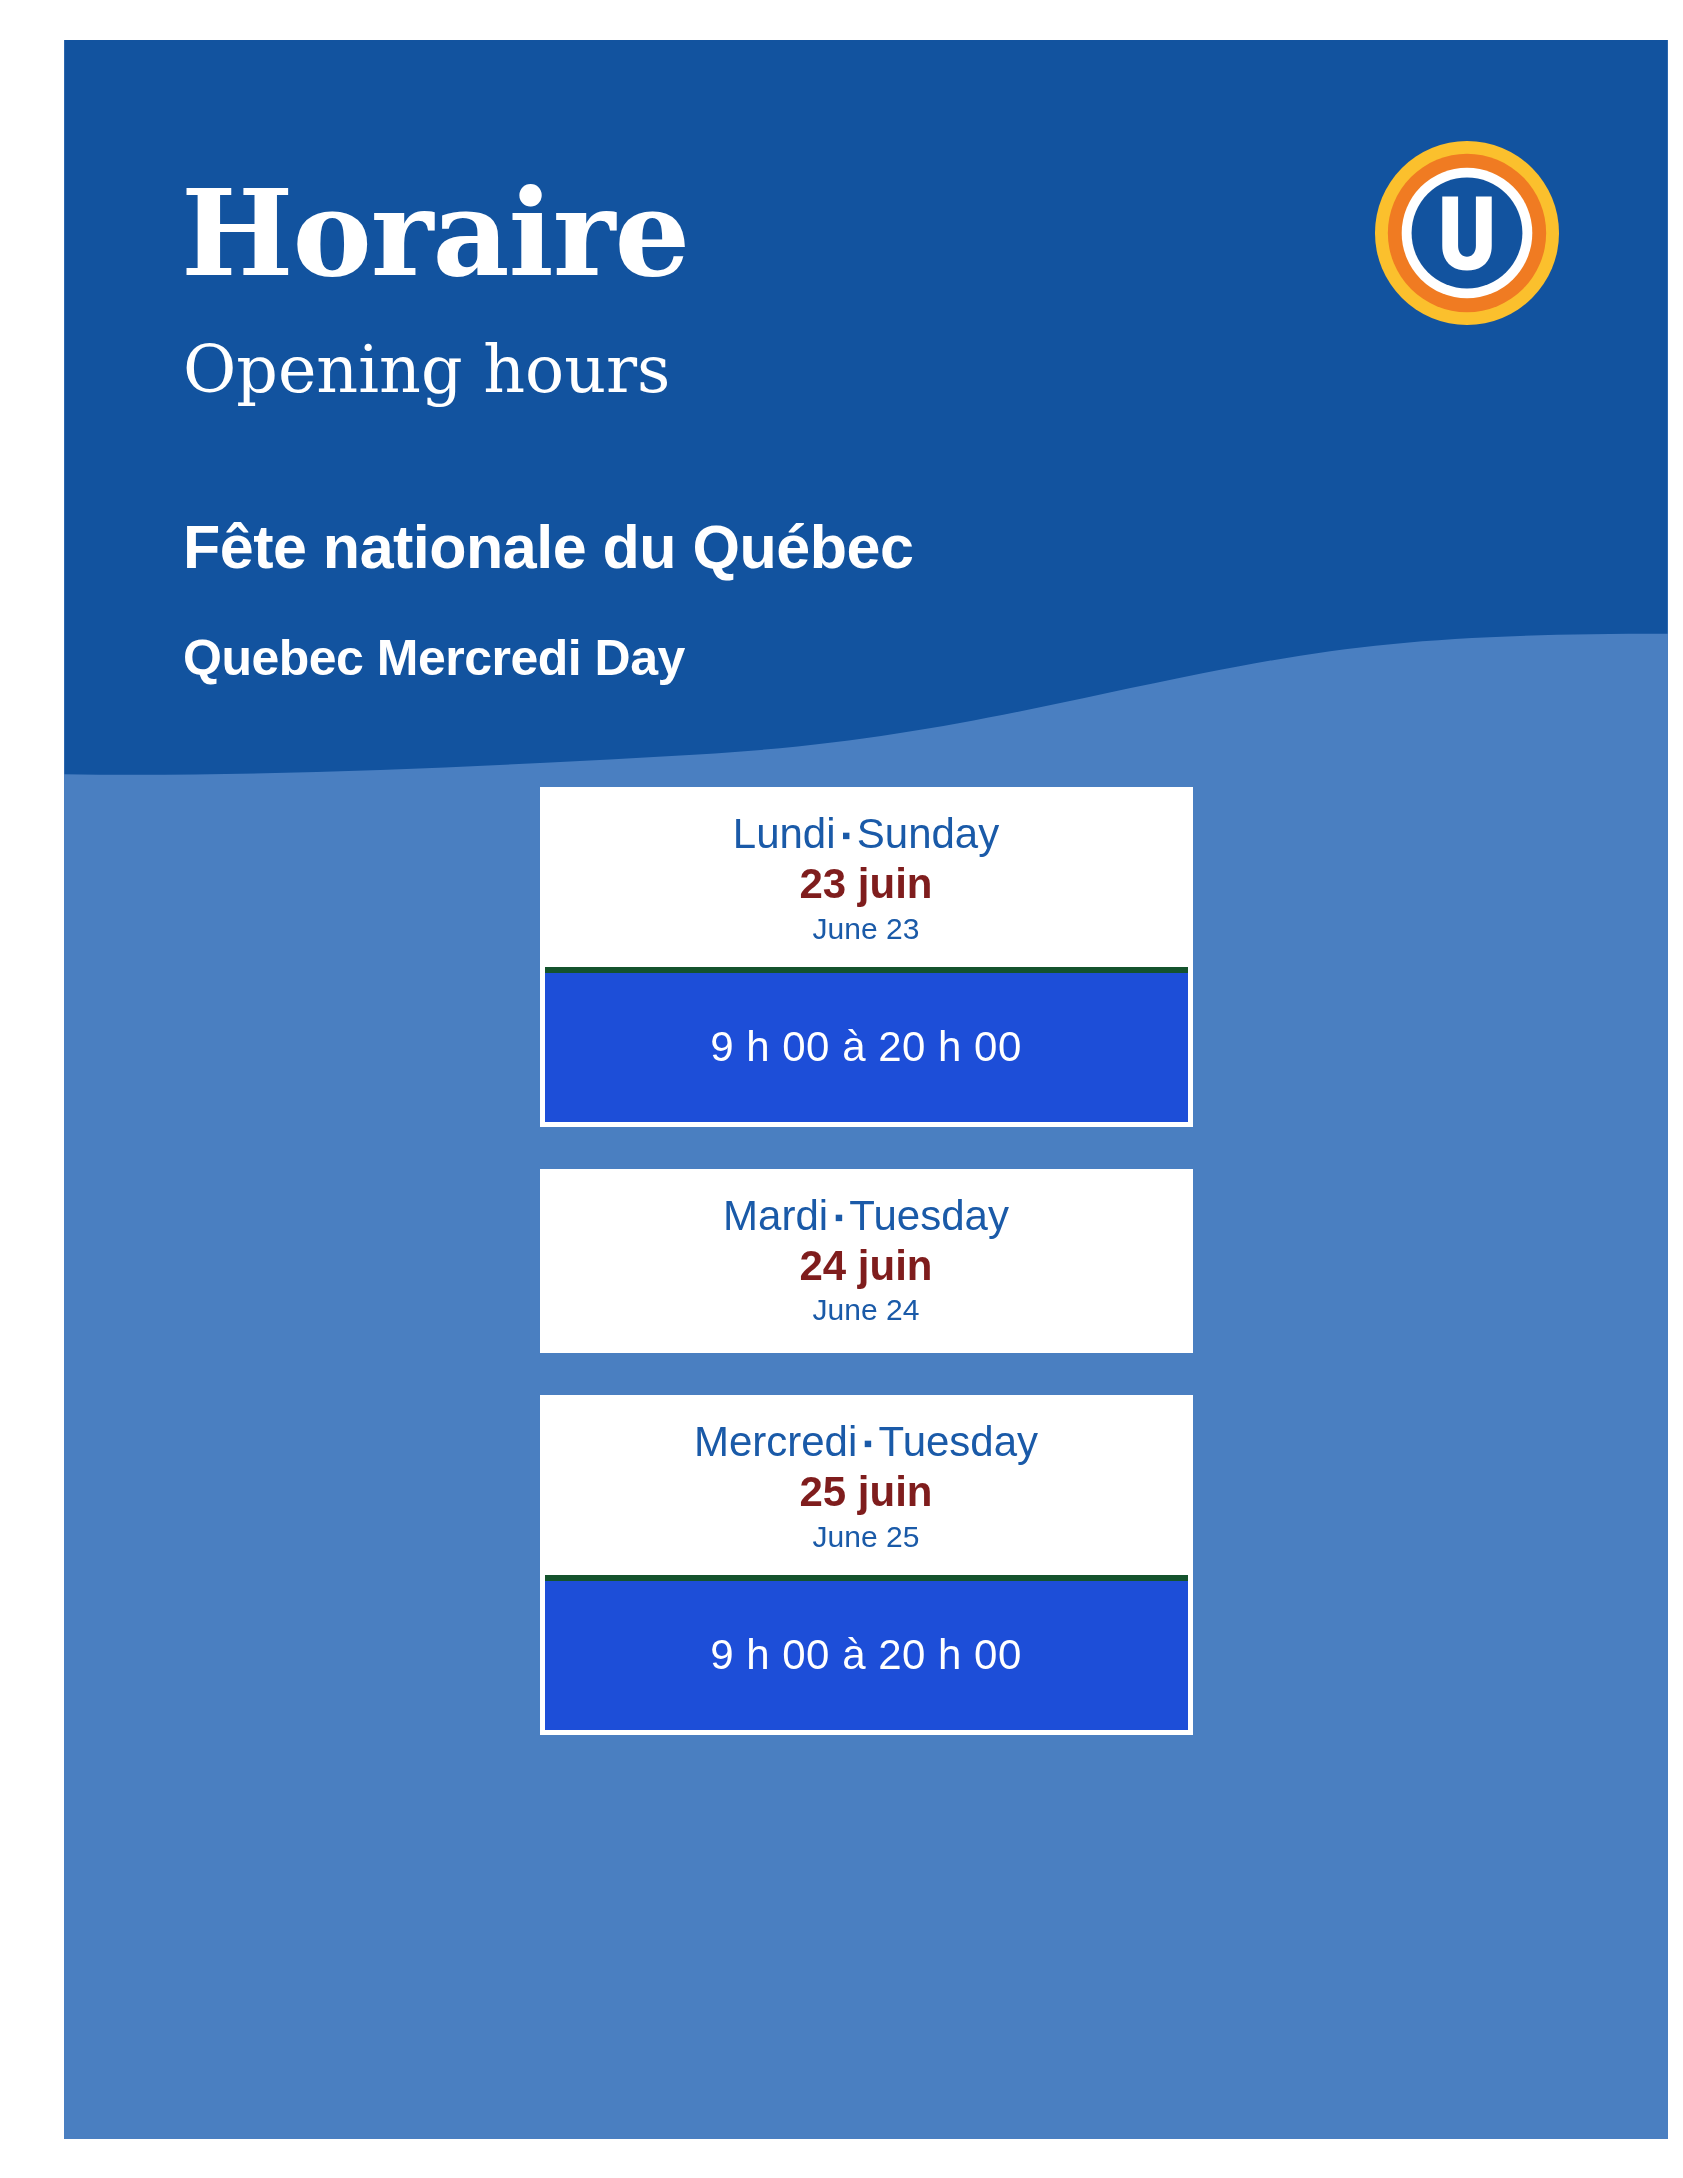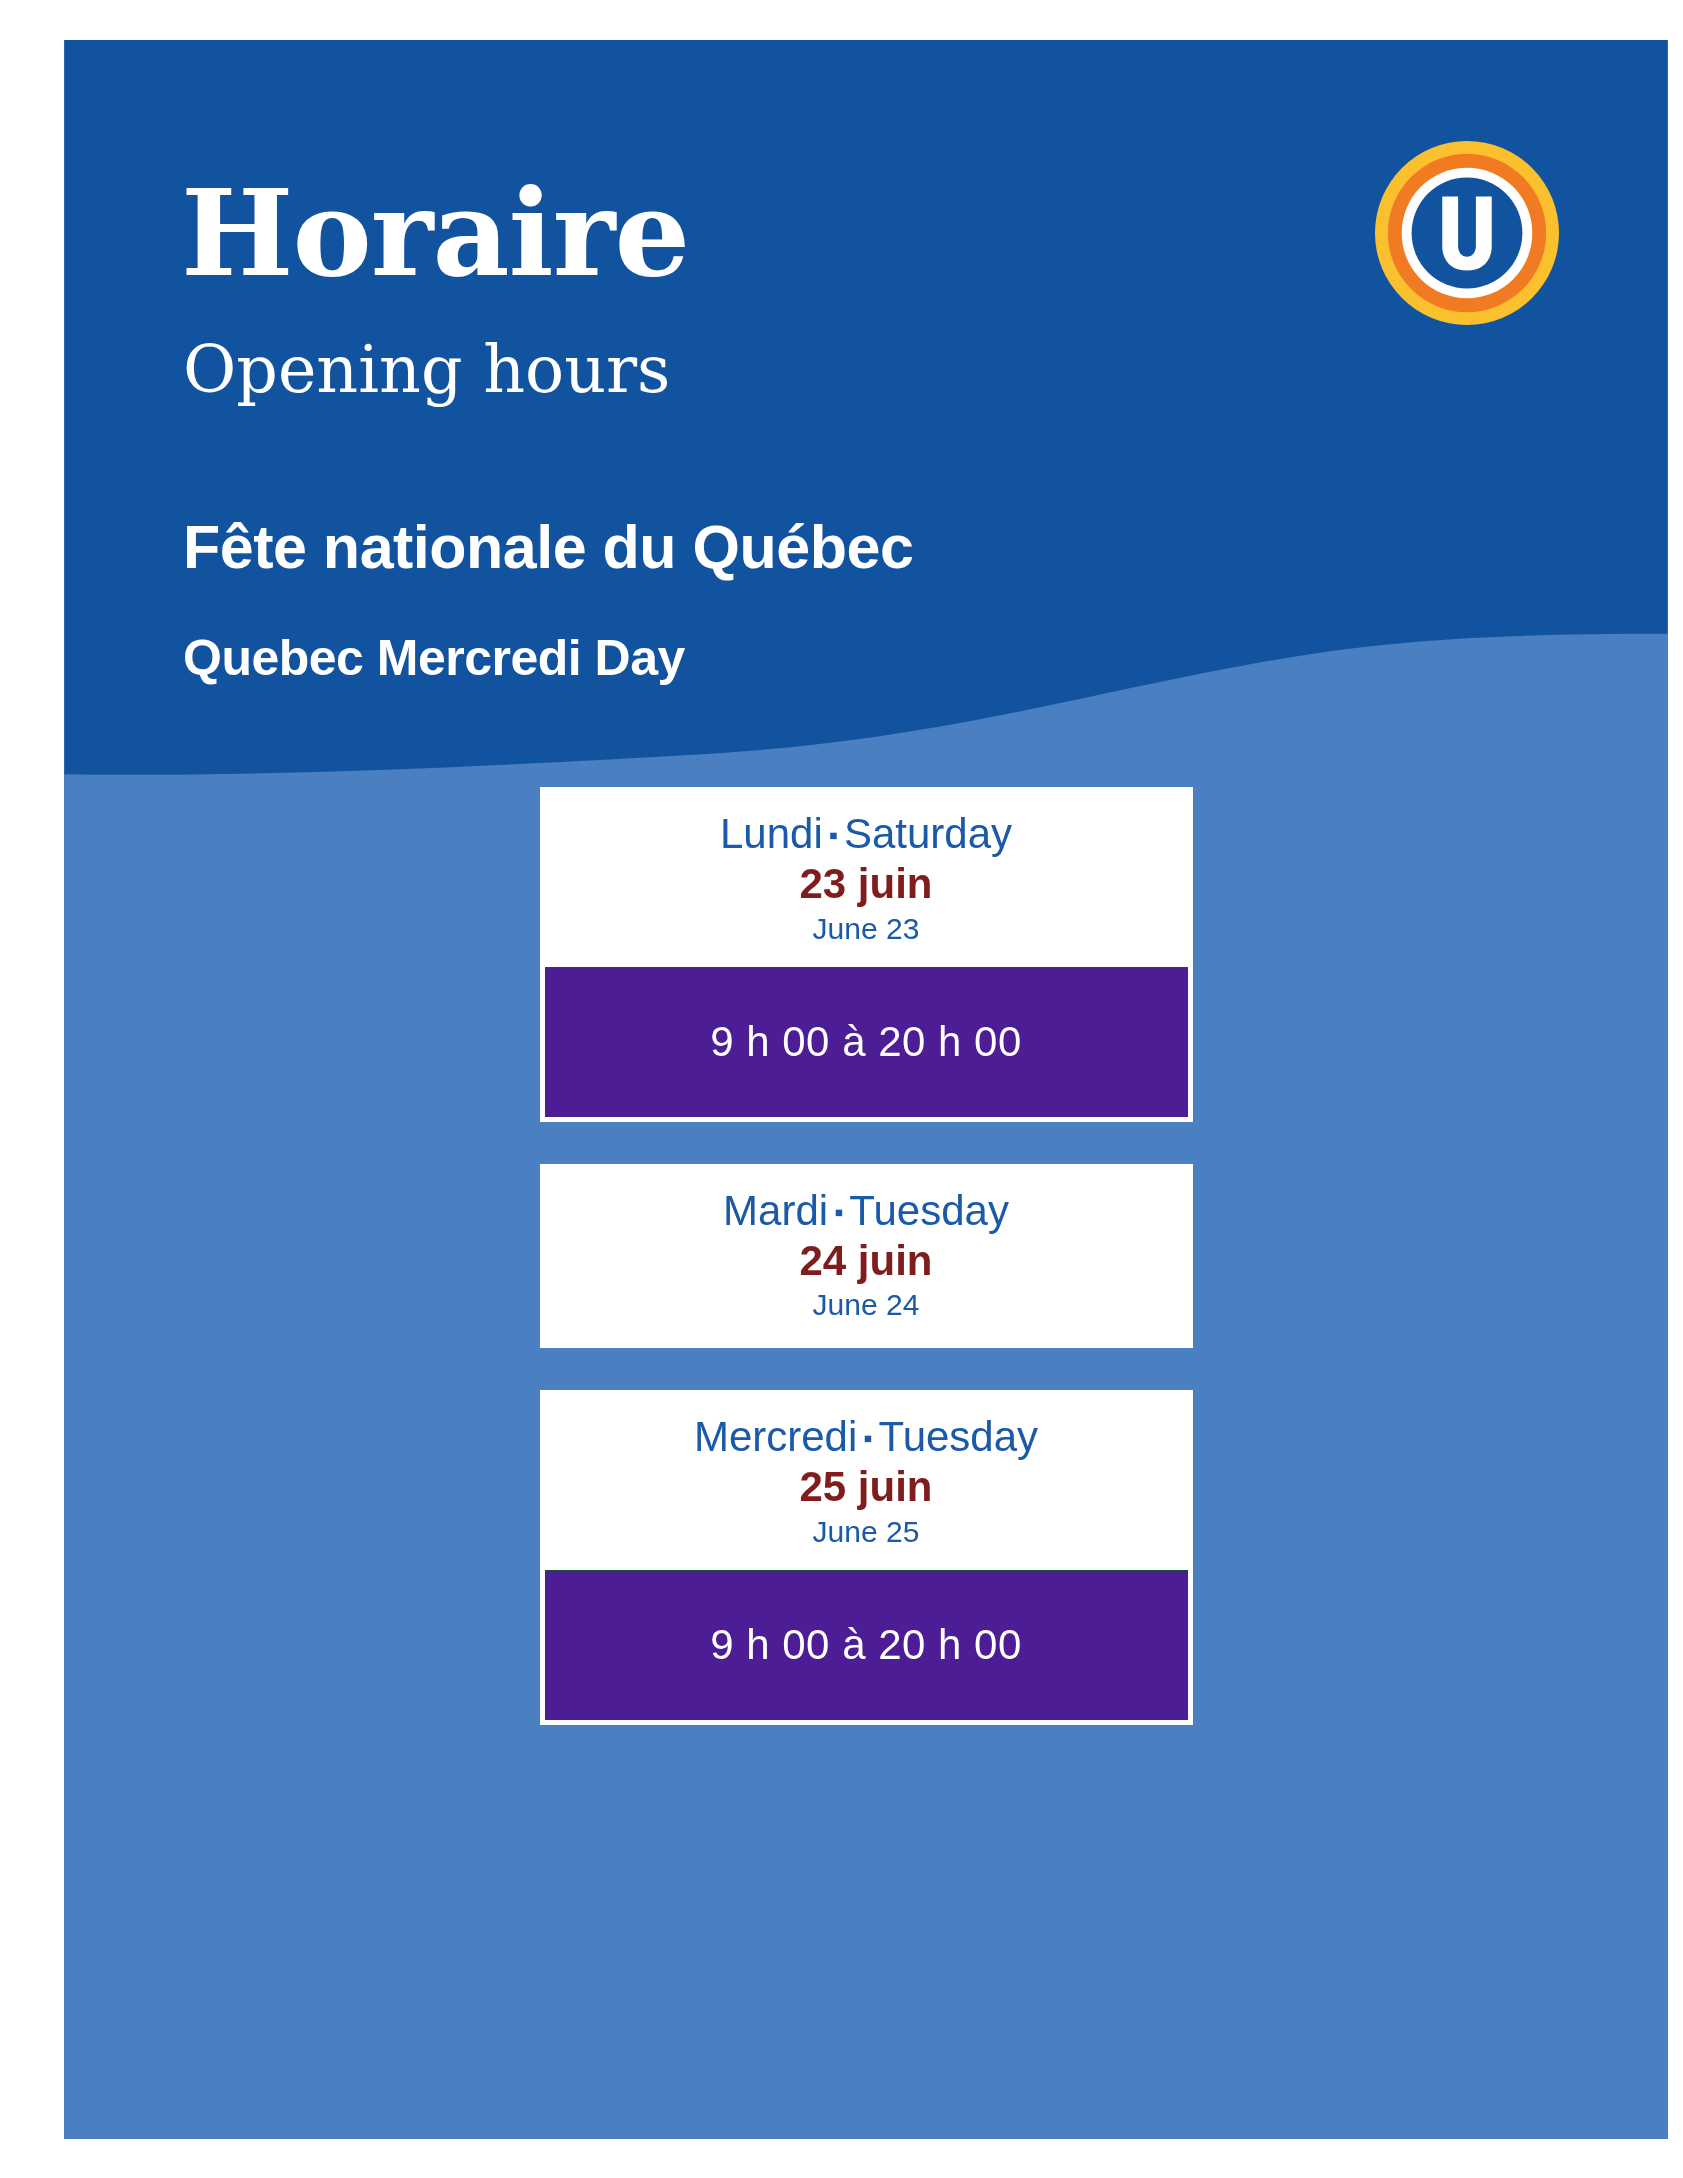--- a/index.html
+++ b/index.html
@@ -158,22 +158,22 @@
 
   .card-date-en {
     font-size: 30px;
     font-weight: 400;
     line-height: 1.2;
     color: #1a5aa8;
     margin-top: 2px;
   }
 
   .card-hours {
-    background: #4c1d95;
-    border-top: 1px solid #14532d;
+    background: #1d4ed8;
+    border-top: 6px solid #14532d;
     text-align: center;
     color: #ffffff;
     font-size: 42px;
     font-weight: 400;
     padding: 50px 10px 51px 10px;
     letter-spacing: 0.5px;
   }
 </style>
 </head>
 <body>
@@ -202,21 +202,21 @@
         <circle cx="95" cy="95" r="56" fill="#12539f"></circle>
         <path d="M70 58 L70 108 C70 124 80 133 95 133 C110 133 120 124 120 108 L120 58 L104 58 L104 108 C104 115 100 119 95 119 C90 119 86 115 86 108 L86 58 Z" fill="#ffffff"></path>
       </svg>
     </div>
 
     <div class="cards">
 
       <div class="card">
         <div class="card-head">
           <div class="card-day">
-            <span>Lundi</span><span class="bullet">▪</span><span>Saturday</span>
+            <span>Lundi</span><span class="bullet">▪</span><span>Sunday</span>
           </div>
           <div class="card-date-fr">23 juin</div>
           <div class="card-date-en">June 23</div>
         </div>
         <div class="card-hours">9 h 00 à 20 h 00</div>
       </div>
 
       <div class="card">
         <div class="card-head">
           <div class="card-day">

